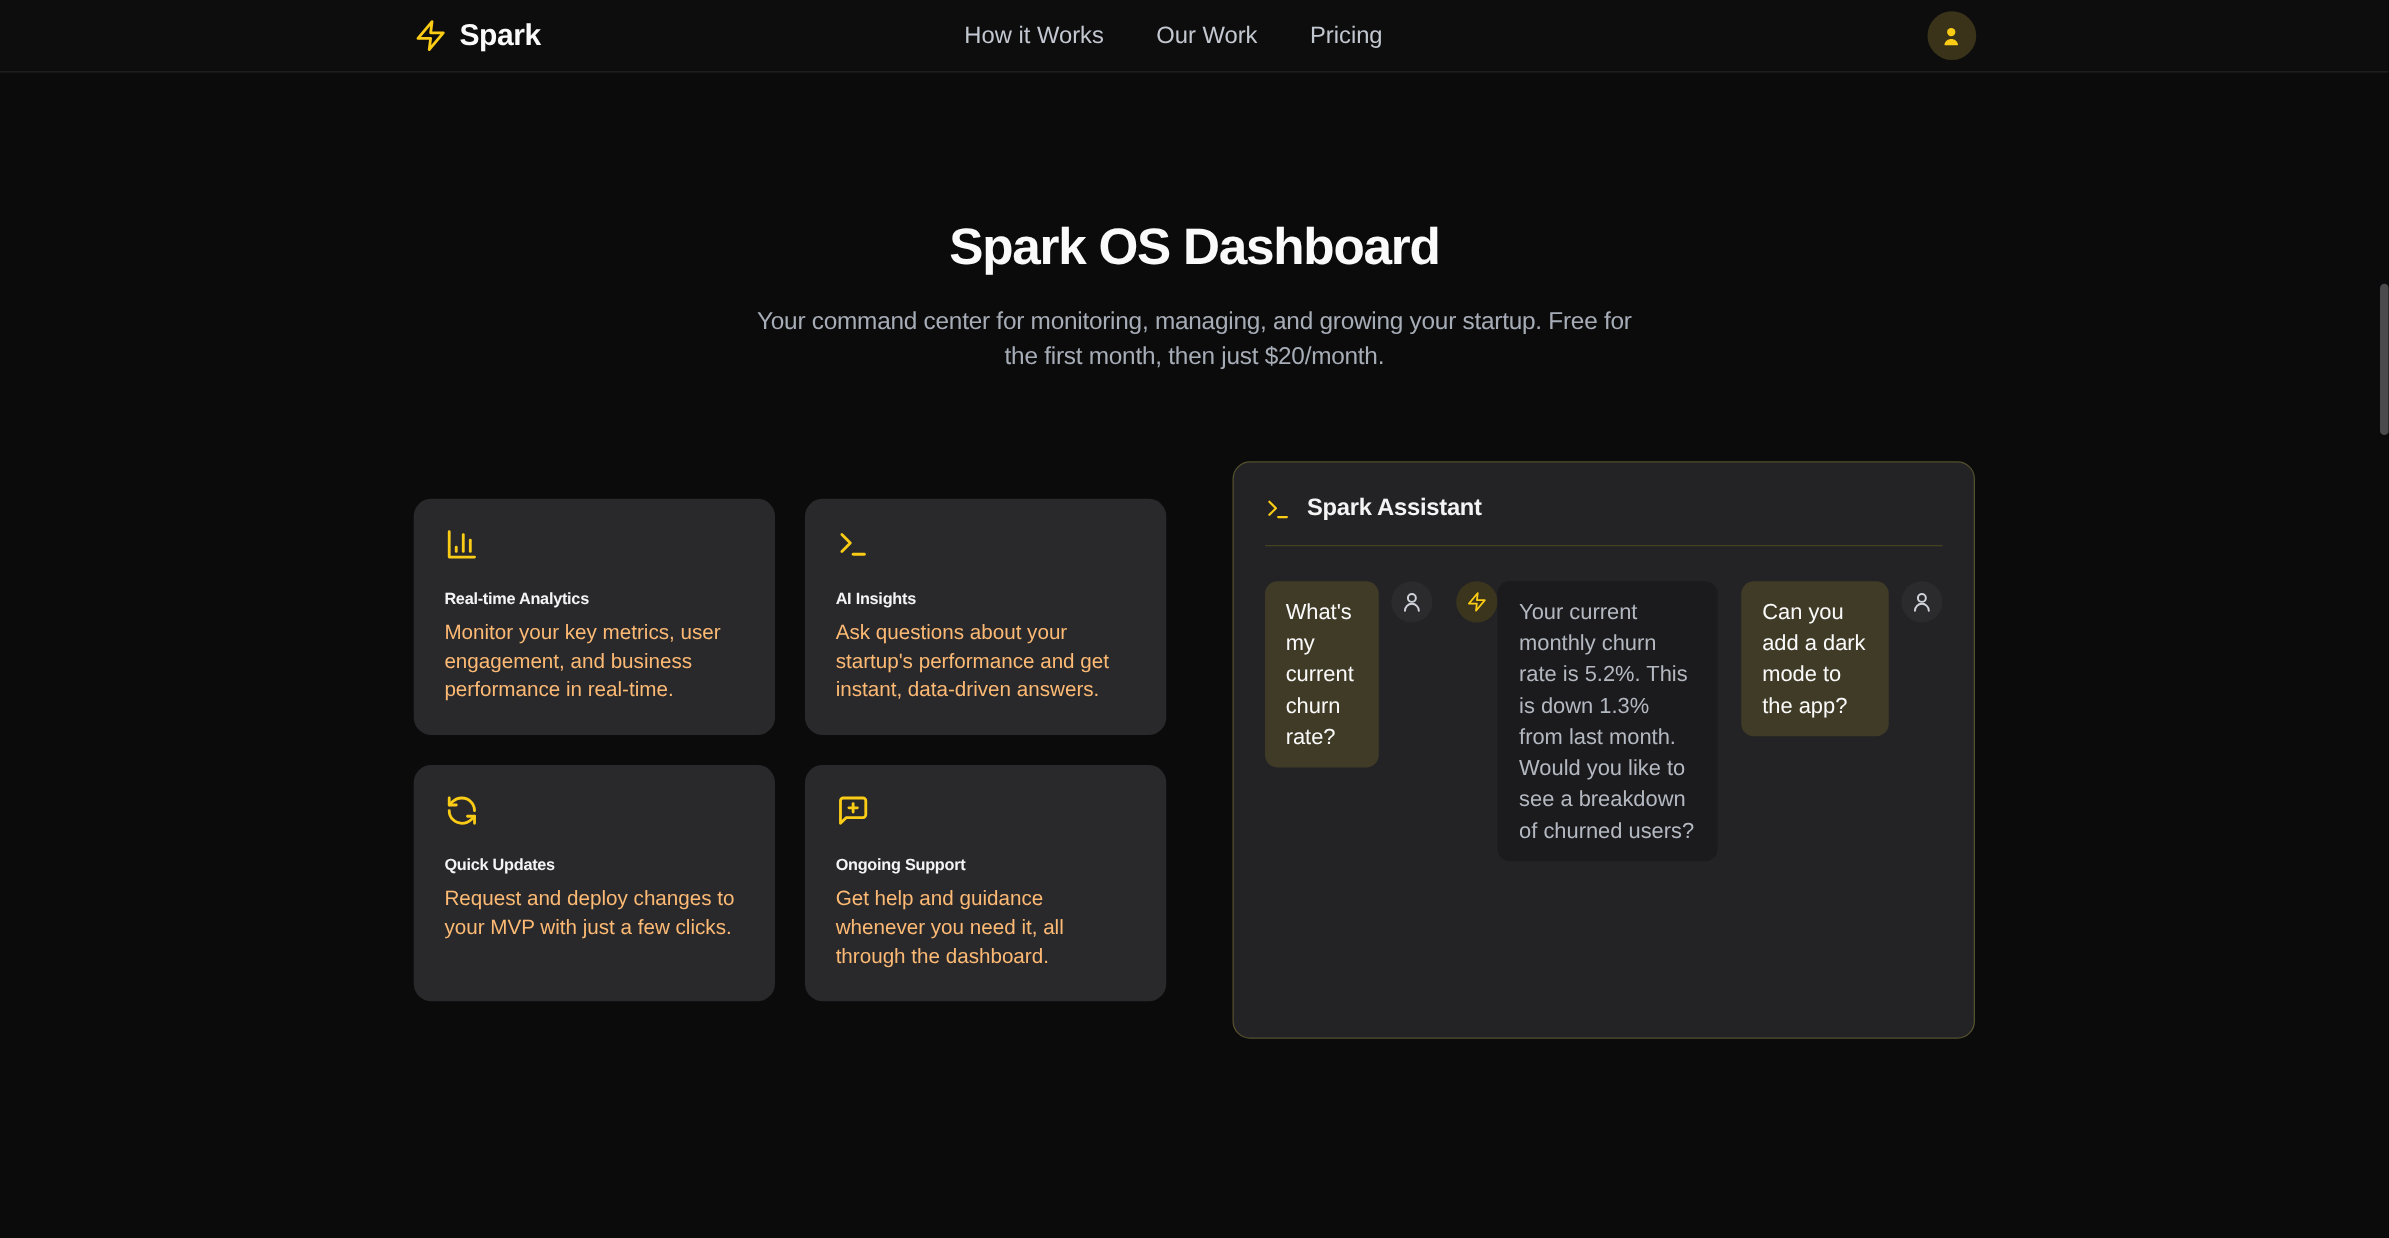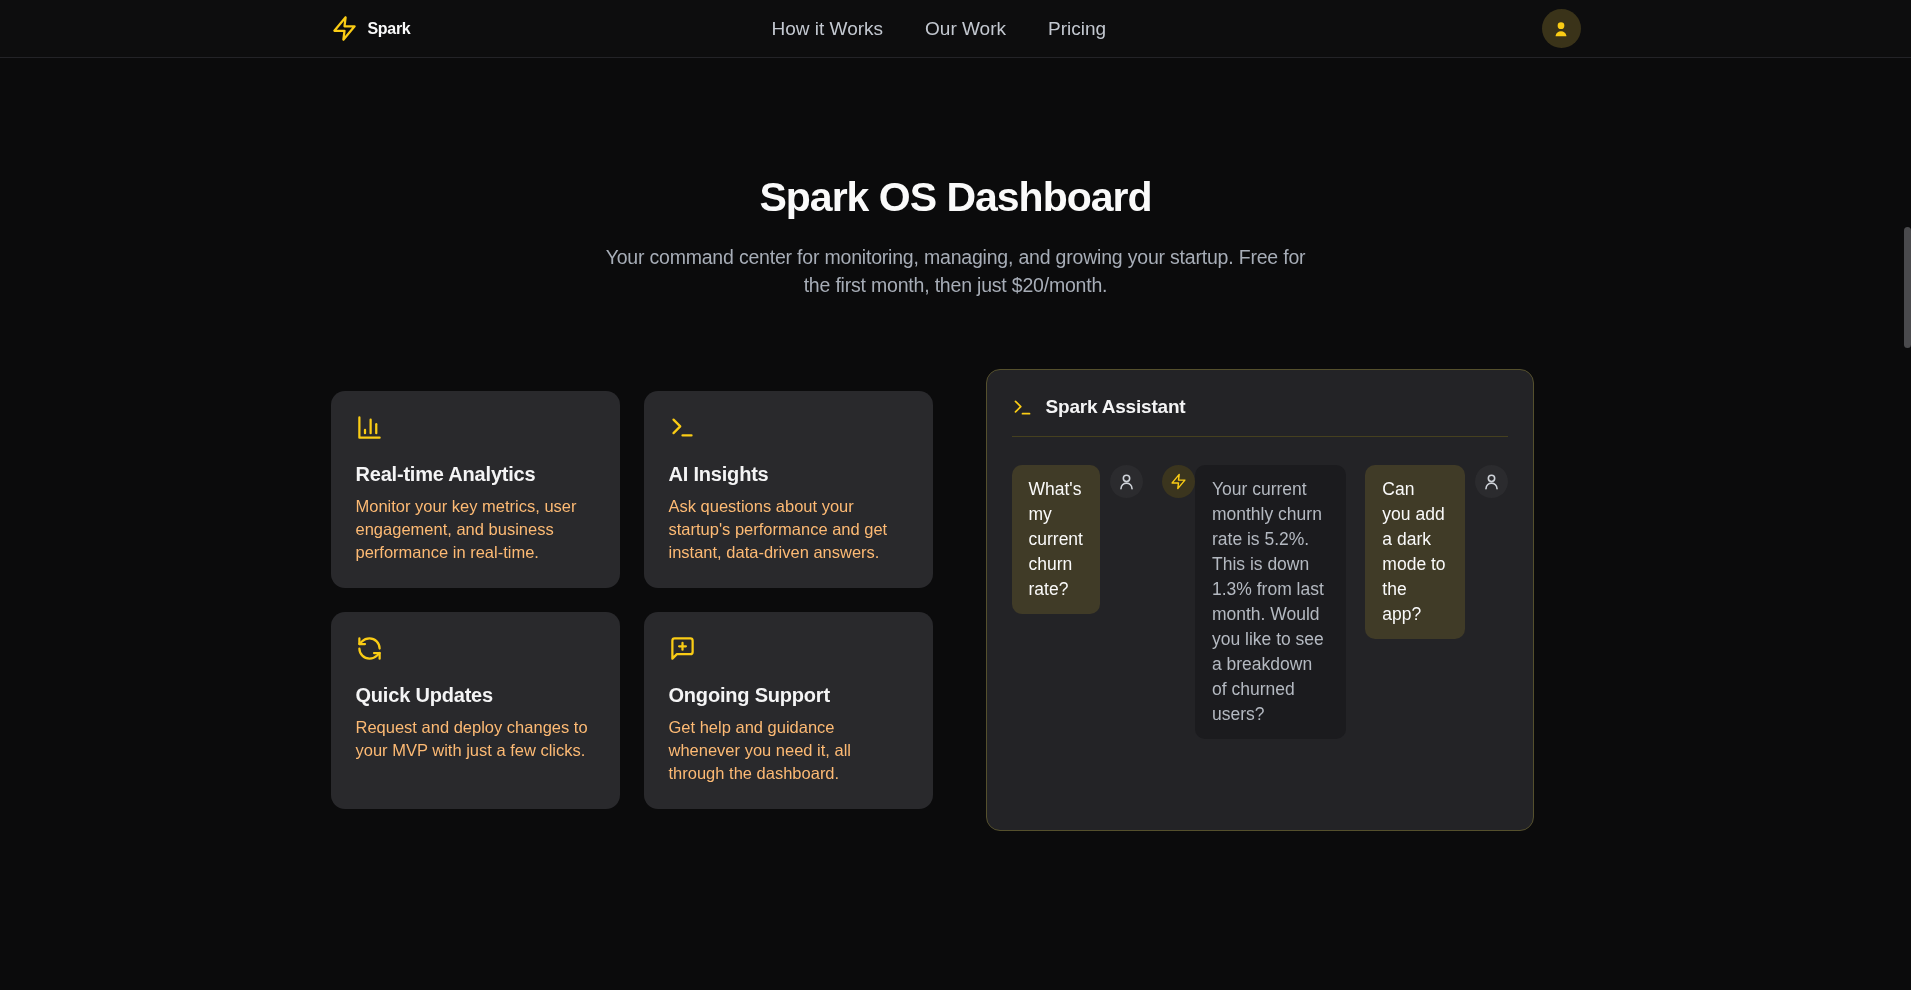--- a/index.html
+++ b/index.html
@@ -22,21 +22,21 @@
     z-index: 2;
   }
   .nav-inner {
     width: 1250px; height: 100%;
     margin: 0 auto;
     display: flex; align-items: center; justify-content: space-between;
     position: relative;
   }
   .brand { display: flex; align-items: center; gap: 10px; cursor: pointer; }
   .brand-icon { color: #facc15; }
-  .brand-name { font-size: 16px; font-weight: bold; letter-spacing: -0.3px; color: #fafafa; }
+  .brand-name { font-size: 24px; font-weight: bold; letter-spacing: -0.3px; color: #fafafa; }
   .main-nav {
     position: absolute; left: 50%; transform: translateX(-55%);
     display: flex; gap: 42px;
   }
   .main-nav a {
     color: #c3c8d0; text-decoration: none; font-size: 19px; cursor: pointer;
   }
   .avatar-btn {
     width: 39px; height: 39px; border-radius: 50%;
     background: #3a3319; border: none; cursor: pointer;
@@ -62,30 +62,30 @@
   }
   .features {
     width: 602px; flex: none;
     display: grid; grid-template-columns: 289px 289px; gap: 24px;
   }
   .card {
     background: #29292c; border-radius: 14px; padding: 23px 25px 24px;
   }
   .card .f-icon { color: #facc15; }
   .card h3 {
-    margin-top: 22px; font-size: 20px; font-weight: bold;
+    margin-top: 22px; font-size: 13px; font-weight: bold;
     letter-spacing: -0.2px; color: #f4f4f5;
   }
   .card p {
     margin-top: 9px; font-size: 16.5px; line-height: 23px; color: #fdba74;
   }
 
   
   .chat-panel {
-    width: 548px; flex: none;
+    width: 594px; flex: none;
     background: #232326;
     border: 1px solid #55502d;
     border-radius: 14px;
     min-height: 462px;
   }
   .chat-header {
     margin: 0 25px;
     padding: 26px 0 18px;
     display: flex; align-items: center; gap: 13px;
     border-bottom: 1px solid #45401f;

